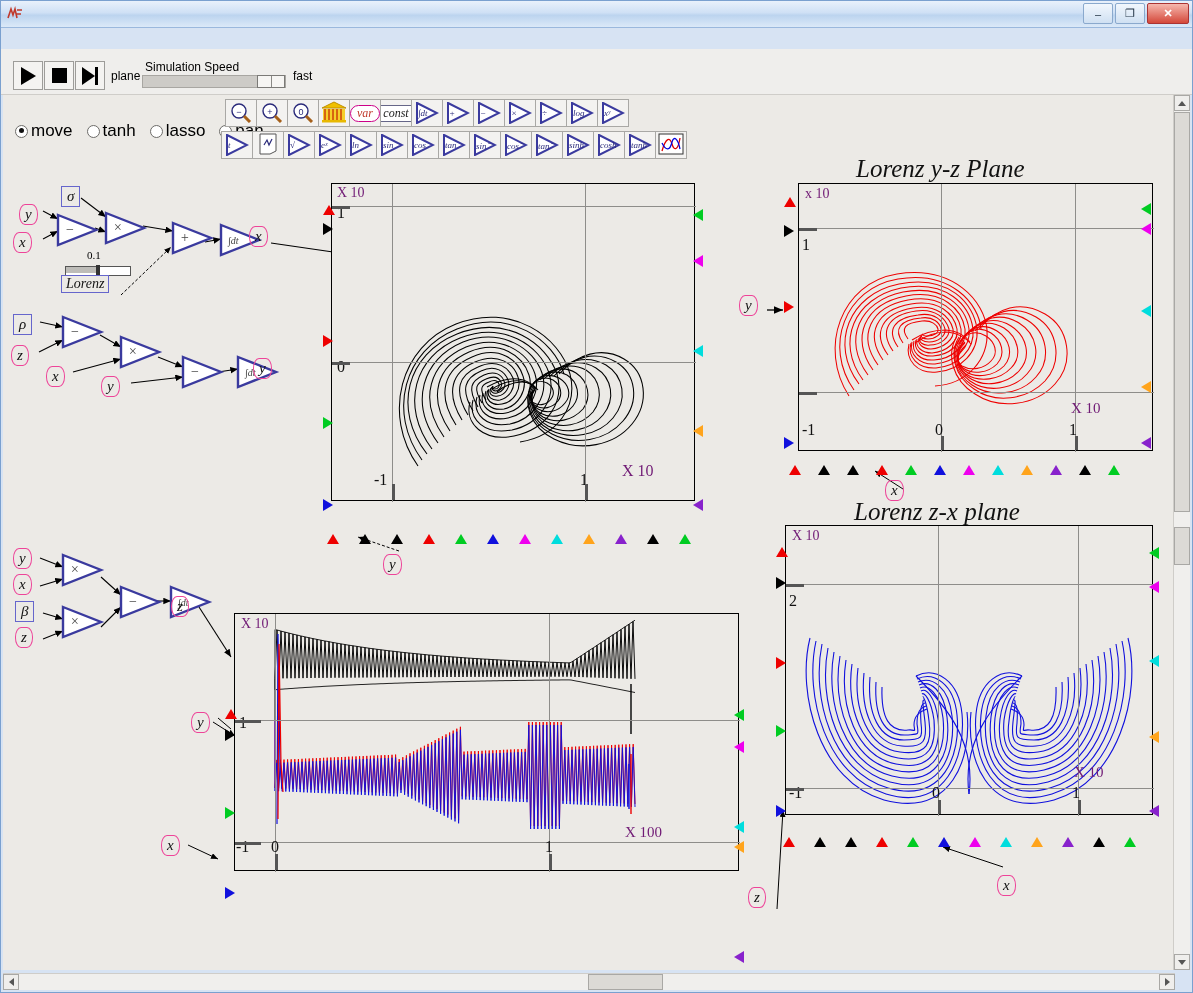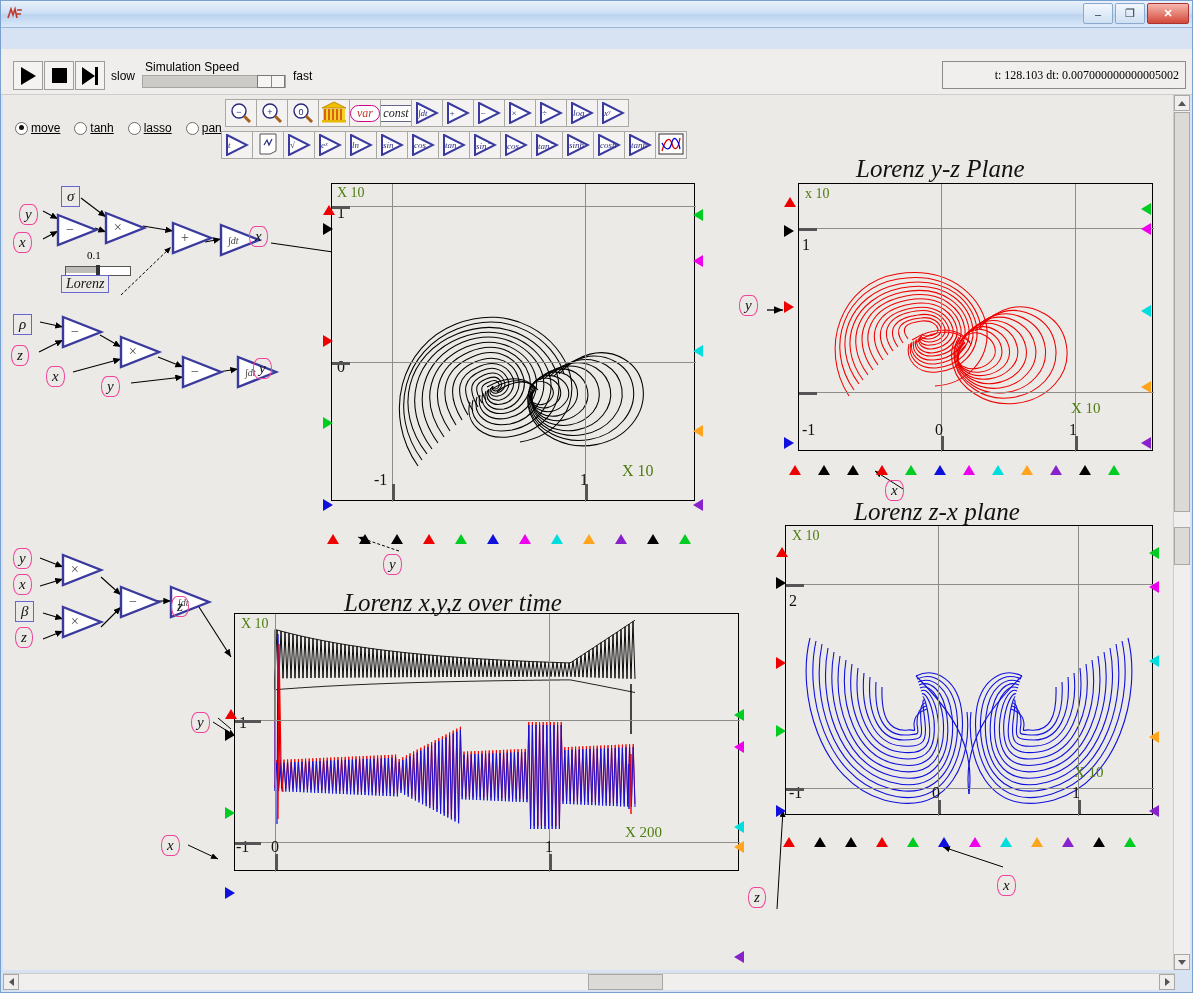--- a/index.html
+++ b/index.html
@@ -68,21 +68,21 @@
   .arw.up{border-left:4px solid transparent;border-right:4px solid transparent;border-bottom:5px solid #555;}
   .arw.dn{border-left:4px solid transparent;border-right:4px solid transparent;border-top:5px solid #555;}
   .arw.lt{border-top:4px solid transparent;border-bottom:4px solid transparent;border-right:5px solid #555;}
   .arw.rt{border-top:4px solid transparent;border-bottom:4px solid transparent;border-left:5px solid #555;}
   
   .modes{position:absolute;left:12px;top:120px;display:flex;align-items:center;gap:4px;}
   .radio{width:11px;height:11px;border-radius:50%;border:1px solid #6d6c69;background:#fff;
     display:inline-block;position:relative;margin-right:3px;}
   .radio.on:after{content:"";position:absolute;left:2.5px;top:2.5px;width:5px;height:5px;
     border-radius:50%;background:#111;}
-  .mode-lbl{font-size:12px;margin-right:10px;text-decoration:underline;}
+  .mode-lbl{font-size:17px;margin-right:10px;}
   
   .itoolbar{position:absolute;display:flex;}
   .itool{width:32px;height:28px;background:#f3f2f0;border:1px solid #a9a8a5;
     box-sizing:border-box;margin-right:-1px;display:flex;align-items:center;justify-content:center;
     position:relative;overflow:hidden;}
   .optri-wrap{position:relative;width:24px;height:22px;}
   .optri-wrap svg{position:absolute;left:0;top:0;}
   .optxt{position:absolute;left:3px;top:50%;transform:translateY(-50%);
     font-family:"Liberation Serif",serif;font-style:italic;font-size:9px;color:#2a2a7a;
     z-index:2;white-space:nowrap;}
@@ -100,21 +100,21 @@
   .shock-box{position:absolute;font-family:"Liberation Serif",serif;font-style:italic;font-size:14px;
     border:1px solid #66c;padding:0px 4px;color:#111;}
   .shock-slider{position:absolute;width:64px;height:8px;background:#fff;border:1px solid #555;}
   .shock-fill{position:absolute;left:0;top:0;width:30px;height:6px;background:#bdbcb8;}
   .shock-th{position:absolute;left:30px;top:-2px;width:4px;height:10px;background:#333;}
   .shock-val{position:absolute;font-size:11px;font-family:"Liberation Serif",serif;}
   
   .chart{position:absolute;background:#eceae6;border:1px solid #000;box-sizing:border-box;}
   .chart-title{position:absolute;font-family:"Liberation Serif",serif;font-style:italic;
     font-size:25px;color:#111;white-space:nowrap;}
-  .ax-lab{position:absolute;font-family:"Liberation Serif",serif;font-size:14px;color:#4d7c0f;}
+  .ax-lab{position:absolute;font-family:"Liberation Serif",serif;font-size:14px;color:#701a75;}
   .tick-lab{position:absolute;font-family:"Liberation Serif",serif;font-size:16px;color:#111;}
   .grid-v{position:absolute;width:1px;background:#8e8d8a;}
   .grid-h{position:absolute;height:1px;background:#8e8d8a;}
   .tickmark-h{position:absolute;height:3px;background:#555;}
   .tickmark-v{position:absolute;width:3px;background:#555;}
   
   .pt{position:absolute;width:0;height:0;}
   .pt.up{border-left:6px solid transparent;border-right:6px solid transparent;}
   .pt.rt{border-top:6px solid transparent;border-bottom:6px solid transparent;}
   .pt.lt{border-top:6px solid transparent;border-bottom:6px solid transparent;}
@@ -146,27 +146,26 @@
   </div>
   <div class="sim-btn" style="left:43px">
     <div class="sq-stop"></div>
   </div>
   <div class="sim-btn" style="left:74px">
     <div class="step-wrap">
       <div class="step-tri"></div>
         <div class="step-bar"></div>
     </div>
   </div>
-  <div class="lbl-slow">slow</div>
+  <div class="lbl-slow">plane</div>
   <div class="lbl-speed">Simulation Speed</div>
   <div class="slider">
     <div class="slider-thumb"></div>
   </div>
   <div class="lbl-fast">fast</div>
-  <div class="status">t: 128.103 dt: 0.007000000000005002</div>
 
   <div class="canvas">
 
     <div class="modes" id="modes" style="top:26px;">
         <span style="display: inline-flex; align-items: center;">
           <span class="radio on"></span>
           <span class="mode-lbl">move</span>
         </span>
         <span style="display: inline-flex; align-items: center;">
           <span class="radio"></span>
@@ -665,27 +664,26 @@
             <path d="M396 70 L396 120" stroke="#000000" fill="none" stroke-width="1.4"></path>
             <path d="M396 140 L396 200" stroke="#ee0000" fill="none" stroke-width="1.4"></path>
             <path d="M394 150 L394 195" stroke="#1010dd" fill="none" stroke-width="1.4"></path>
           </g>
       </svg>
       <div class="ax-lab" style="left:6px;top:2px;">X 10</div>
       <div class="tick-lab" style="left:4px;top:100px;">1</div>
       <div class="tick-lab" style="left:1px;top:224px;">-1</div>
       <div class="tick-lab" style="left:36px;top:224px;">0</div>
       <div class="tick-lab" style="left:310px;top:224px;">1</div>
-      <div class="ax-lab" style="left:390px;top:210px;font-size:15px;">X 200</div>
+      <div class="ax-lab" style="left:390px;top:210px;font-size:15px;">X 100</div>
       <div class="tickmark-h" style="left:0;top:106px;width:26px;"></div>
       <div class="tickmark-h" style="left:0;top:228px;width:26px;"></div>
       <div class="tickmark-v" style="left:40px;top:240px;height:16px;"></div>
       <div class="tickmark-v" style="left:314px;top:240px;height:16px;"></div>
     </div>
-    <div class="chart-title" style="left:341px;top:494px;">Lorenz x,y,z over time</div>
 
     <div id="ports">
         <div class="pt up" style="left: 324px; top: 439px; border-bottom: 10px solid rgb(238, 0, 0);"></div>
         <div class="pt up" style="left: 356px; top: 439px; border-bottom: 10px solid rgb(0, 0, 0);"></div>
         <div class="pt up" style="left: 388px; top: 439px; border-bottom: 10px solid rgb(0, 0, 0);"></div>
         <div class="pt up" style="left: 420px; top: 439px; border-bottom: 10px solid rgb(238, 0, 0);"></div>
         <div class="pt up" style="left: 452px; top: 439px; border-bottom: 10px solid rgb(0, 204, 34);"></div>
         <div class="pt up" style="left: 484px; top: 439px; border-bottom: 10px solid rgb(16, 16, 221);"></div>
         <div class="pt up" style="left: 516px; top: 439px; border-bottom: 10px solid rgb(238, 0, 238);"></div>
         <div class="pt up" style="left: 548px; top: 439px; border-bottom: 10px solid rgb(0, 221, 221);"></div>

